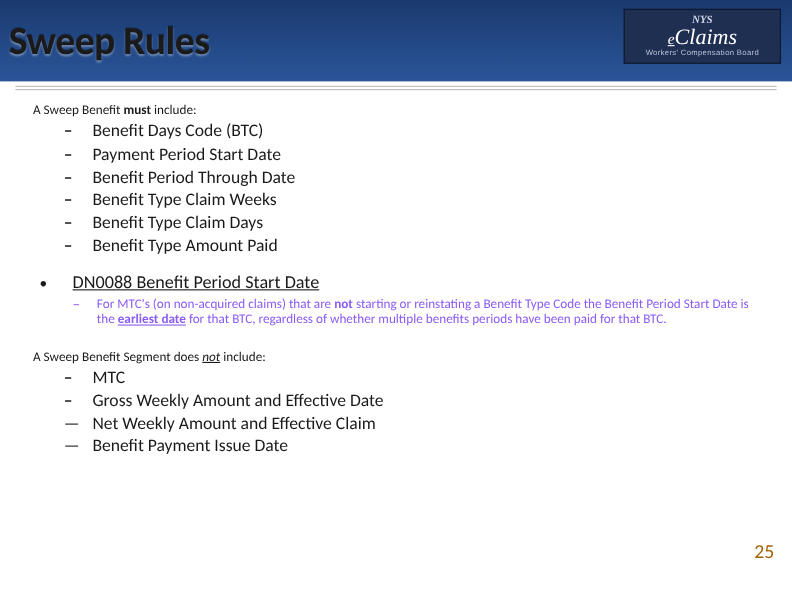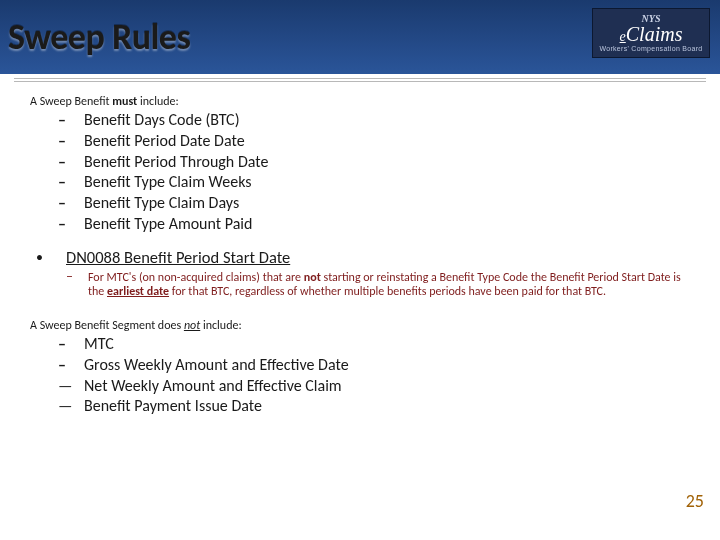--- a/index.html
+++ b/index.html
@@ -21,21 +21,21 @@
     font-size: 36px;
     font-weight: 700;
     color: #1a1a1a;
     text-shadow: 0 2px 2px rgba(255,255,255,0.35), 0 -1px 0 rgba(0,0,0,0.3);
     letter-spacing: -0.5px;
   }
   .logo-box {
     position: absolute;
     right: 10px;
     top: 8px;
-    width: 118px;
+    width: 143px;
     height: 50px;
     background: #1f2f52;
     border: 1px solid #0c1830;
     display:flex;
     flex-direction:column;
     align-items:center;
     justify-content:center;
     color:#fff;
     font-family: Georgia, "Times New Roman", serif;
   }
@@ -66,21 +66,21 @@
     display:flex;
     margin: 10px 0 0 6px;
   }
   .top-bullet .dot { width: 30px; font-size: 14px; line-height:1.5; }
   .top-bullet .txt { font-weight: 400; font-size: 16.5px; text-decoration: underline; }
   .note {
     margin: 2px 0 14px 58px;
     position: relative;
     font-size: 12px;
     line-height: 1.22;
-    color: #7f1d1d;
+    color: #8b5cf6;
   }
   .note::before {
     content: "–";
     position: absolute;
     left: -22px;
     top: -2px;
     font-size: 14px;
   }
   .note .bold { font-weight: 700; }
   .note .u { text-decoration: underline; }
@@ -108,21 +108,21 @@
 <hr class="hr1">
 <hr class="hr2">
 
 <div class="content">
 
   <div class="lead">
     <span>A Sweep Benefit </span><span class="bold">must </span><span>include:</span>
   </div>
   <ul class="sublist">
     <li>Benefit Days Code (BTC)</li>
-    <li>Benefit Period Date Date</li>
+    <li>Payment Period Start Date</li>
     <li>Benefit Period Through Date</li>
     <li>Benefit Type Claim Weeks</li>
     <li>Benefit Type Claim Days</li>
     <li>Benefit Type Amount Paid</li>
   </ul>
 
   <div class="top-bullet">
     <div class="dot">•</div>
     <div class="txt">DN0088  Benefit Period Start Date</div>
   </div>

